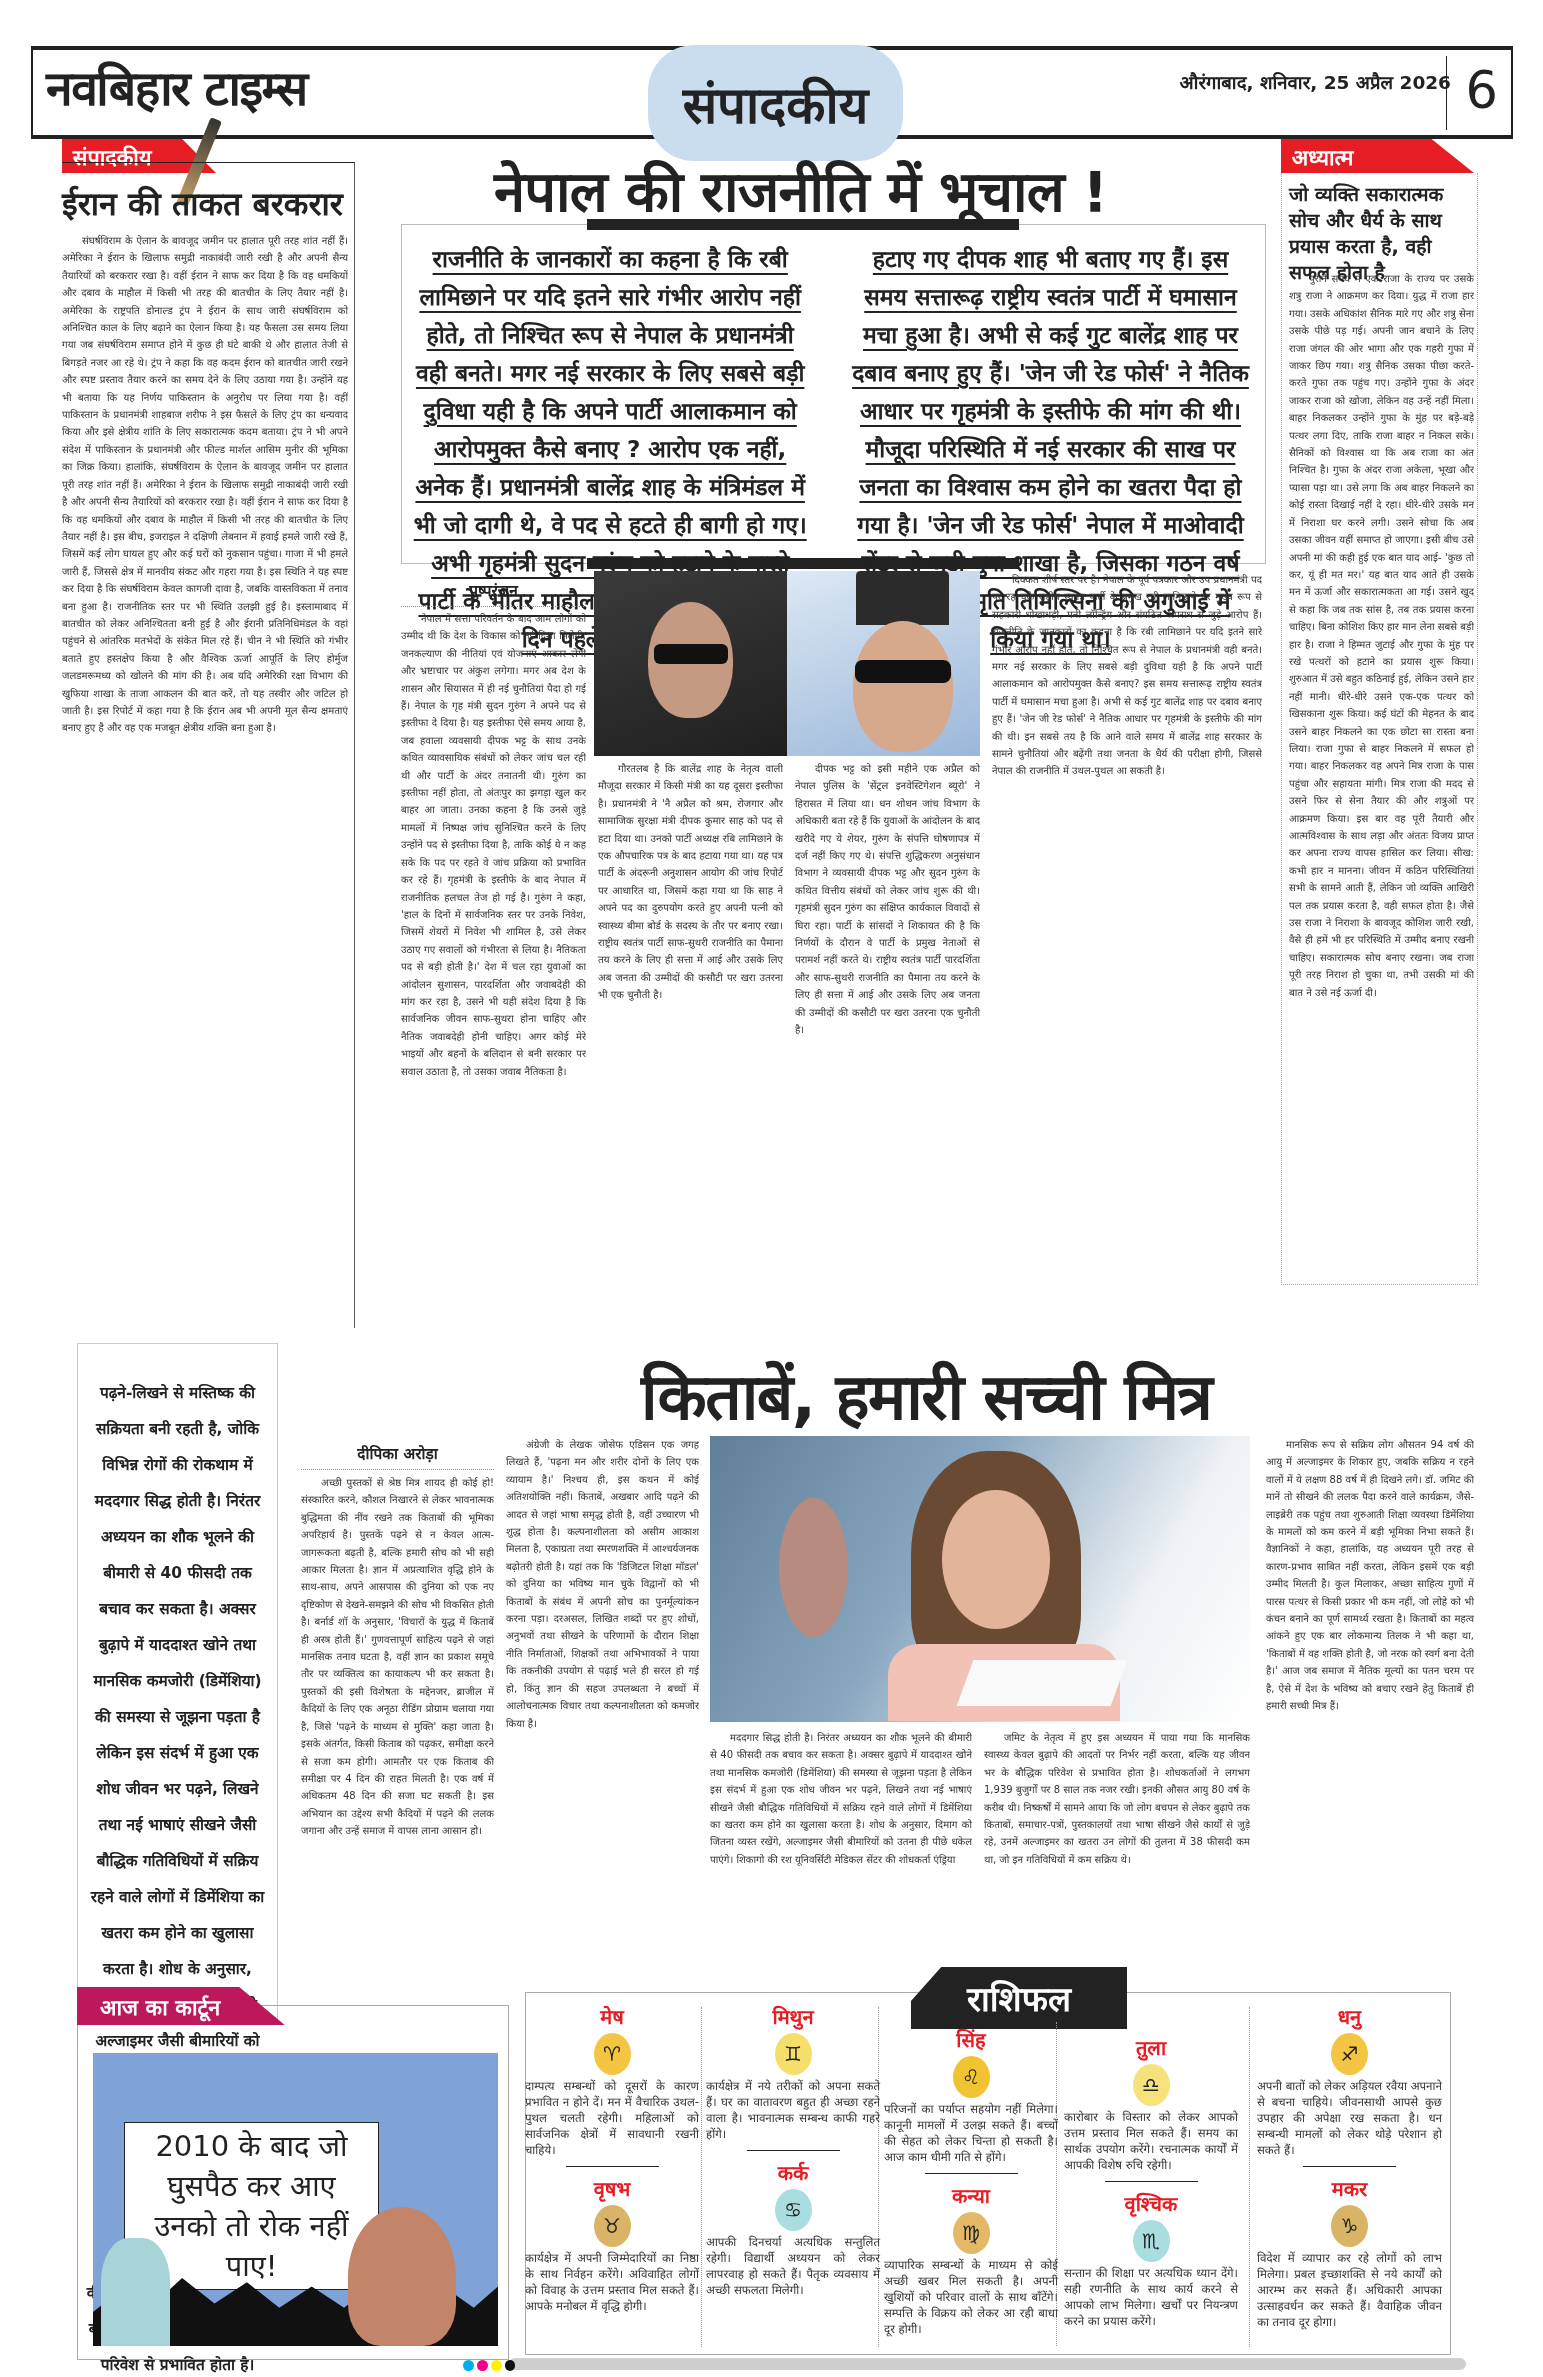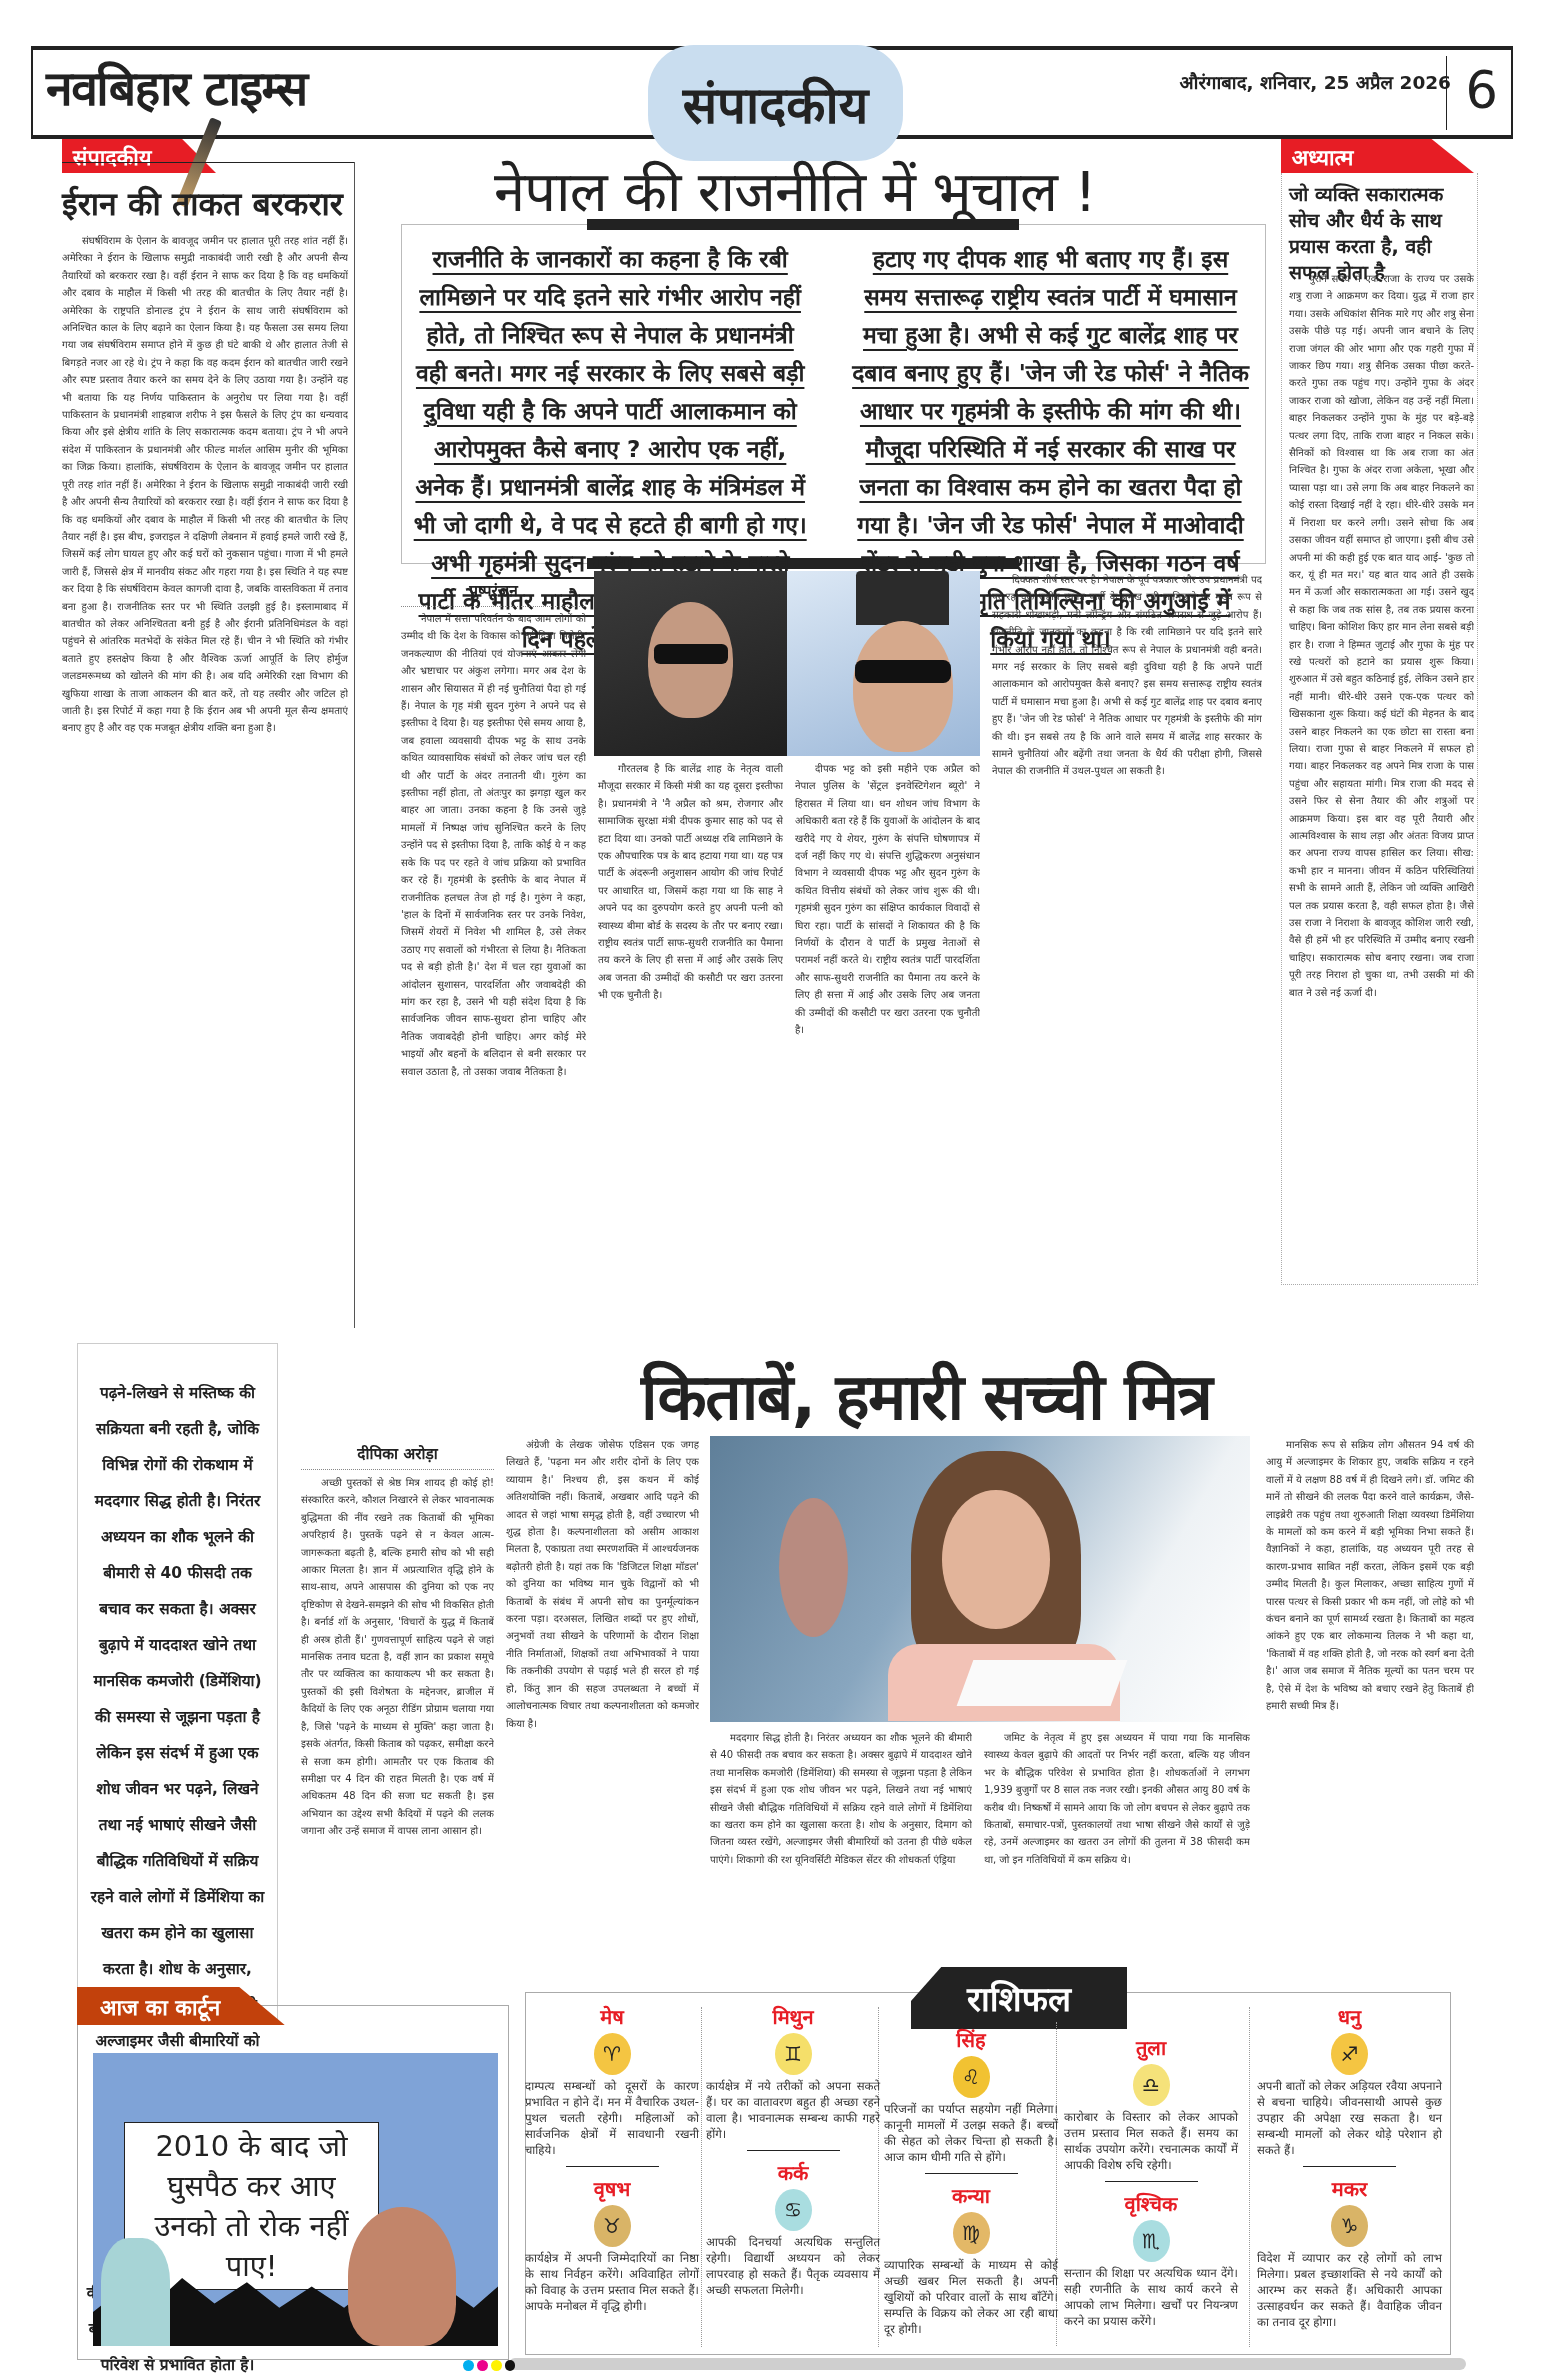--- a/index.html
+++ b/index.html
@@ -8,31 +8,31 @@
 .masthead{left:31px;top:46px;width:1482px;height:93px;border-top:4.6px solid #222;border-bottom:4.6px solid #222;border-left:2.3px solid #222;border-right:2.3px solid #222}
 .brand{left:46px;top:54px;font-size:48px;font-weight:bold;letter-spacing:-1.5px;font-family:"DejaVu Sans",sans-serif}
 .tab-pill{left:648px;top:45px;width:255px;height:116px;background:#c9ddef;border-radius:46px;display:flex;align-items:center;justify-content:center;font-size:51px;font-weight:bold}
 .dateline{right:93px;top:69px;font-size:18.5px;font-weight:bold}
 .pageno{right:46px;top:56px;font-size:51px;border-left:1.5px solid #222;padding-left:18.5px;height:74px;line-height:69px}
 .tag{height:34px;background:#e71d25;color:#fff;font-size:21.6px;font-weight:bold;padding:3.1px 10.8px;clip-path:polygon(0 0,78% 0,100% 100%,0 100%)}
 .pen{width:12.4px;height:93px;background:linear-gradient(#333,#c8a26a);transform:rotate(22deg);border-radius:3.1px}
 h2.edit-title{left:62px;top:181px;font-size:32px;font-weight:bold}
 .col-text{font-size:10px;line-height:17.4px;text-align:justify;color:#333;overflow:hidden}
 .col-text p{text-indent:2em}
-.headline{left:494px;top:151px;font-size:56px;font-weight:normal;letter-spacing:-0.8px}
+.headline{left:494px;top:151px;font-size:56px;font-weight:bold;letter-spacing:-0.8px}
 .quote-box{left:401px;top:224px;width:865px;height:340px;border:1.5px solid #bbb}
 .quote-box .bar{position:absolute;left:185px;width:432px;height:10.8px;background:#222}
 .quote-text{font-size:23px;font-weight:bold;line-height:38px;text-align:center;text-decoration:underline;text-decoration-thickness:2.3px;text-underline-offset:6.2px}
 .byline{font-size:15.4px;font-weight:bold;text-align:center;border-bottom:1.5px dotted #888;padding-bottom:4.6px}
 .photo{background:#444;overflow:hidden}
 .books-title{left:641px;top:1351px;font-size:64px;font-weight:bold;letter-spacing:-1.5px}
 .pull-left{left:77px;top:1343px;width:201px;height:679px;border:1.5px solid #ccc}
 .pull-left .t{font-size:15.4px;font-weight:bold;line-height:36px;text-align:center;padding:31px 7.7px}
 .cartoon-box{left:77px;top:2005px;width:432px;height:355px;border:1.5px solid #aaa}
-.cartoon-tag{background:#c2410c;color:#fff;font-size:21.6px;font-weight:bold;padding:4.6px 23px;clip-path:polygon(0 0,78% 0,100% 100%,0 100%);width:208px}
+.cartoon-tag{background:#be185d;color:#fff;font-size:21.6px;font-weight:bold;padding:4.6px 23px;clip-path:polygon(0 0,78% 0,100% 100%,0 100%);width:208px}
 .cartoon{left:93px;top:2053px;width:405px;height:293px;background:#7fa3d7;overflow:hidden}
 .bubble{background:#fff;border:1.5px solid #222;font-size:29px;line-height:40px;text-align:center}
 .rashi-box{left:525px;top:1992px;width:926px;height:363px;border:1.5px solid #aaa}
 .rashi-head{left:911px;top:1967px;width:216px;height:62px;background:#222;color:#fff;font-size:34px;font-weight:bold;display:flex;align-items:center;justify-content:center;clip-path:polygon(14% 0,100% 0,100% 100%,0 100%,0 55%)}
 .rcol{position:absolute;width:174px;text-align:center}
 .rname{color:#e71d25;font-weight:bold;font-size:20px}
 .ricon{width:37px;height:42px;border-radius:50%;margin:3.1px auto;display:flex;align-items:center;justify-content:center;font-size:20px}
 .rtext{font-size:11.6px;line-height:16px;text-align:justify;color:#333;margin-top:3.1px}
 .rsep{width:93px;height:1.5px;background:#222;margin:7.7px auto}
 .vdiv{position:absolute;width:0;border-left:1.5px dotted #999}

